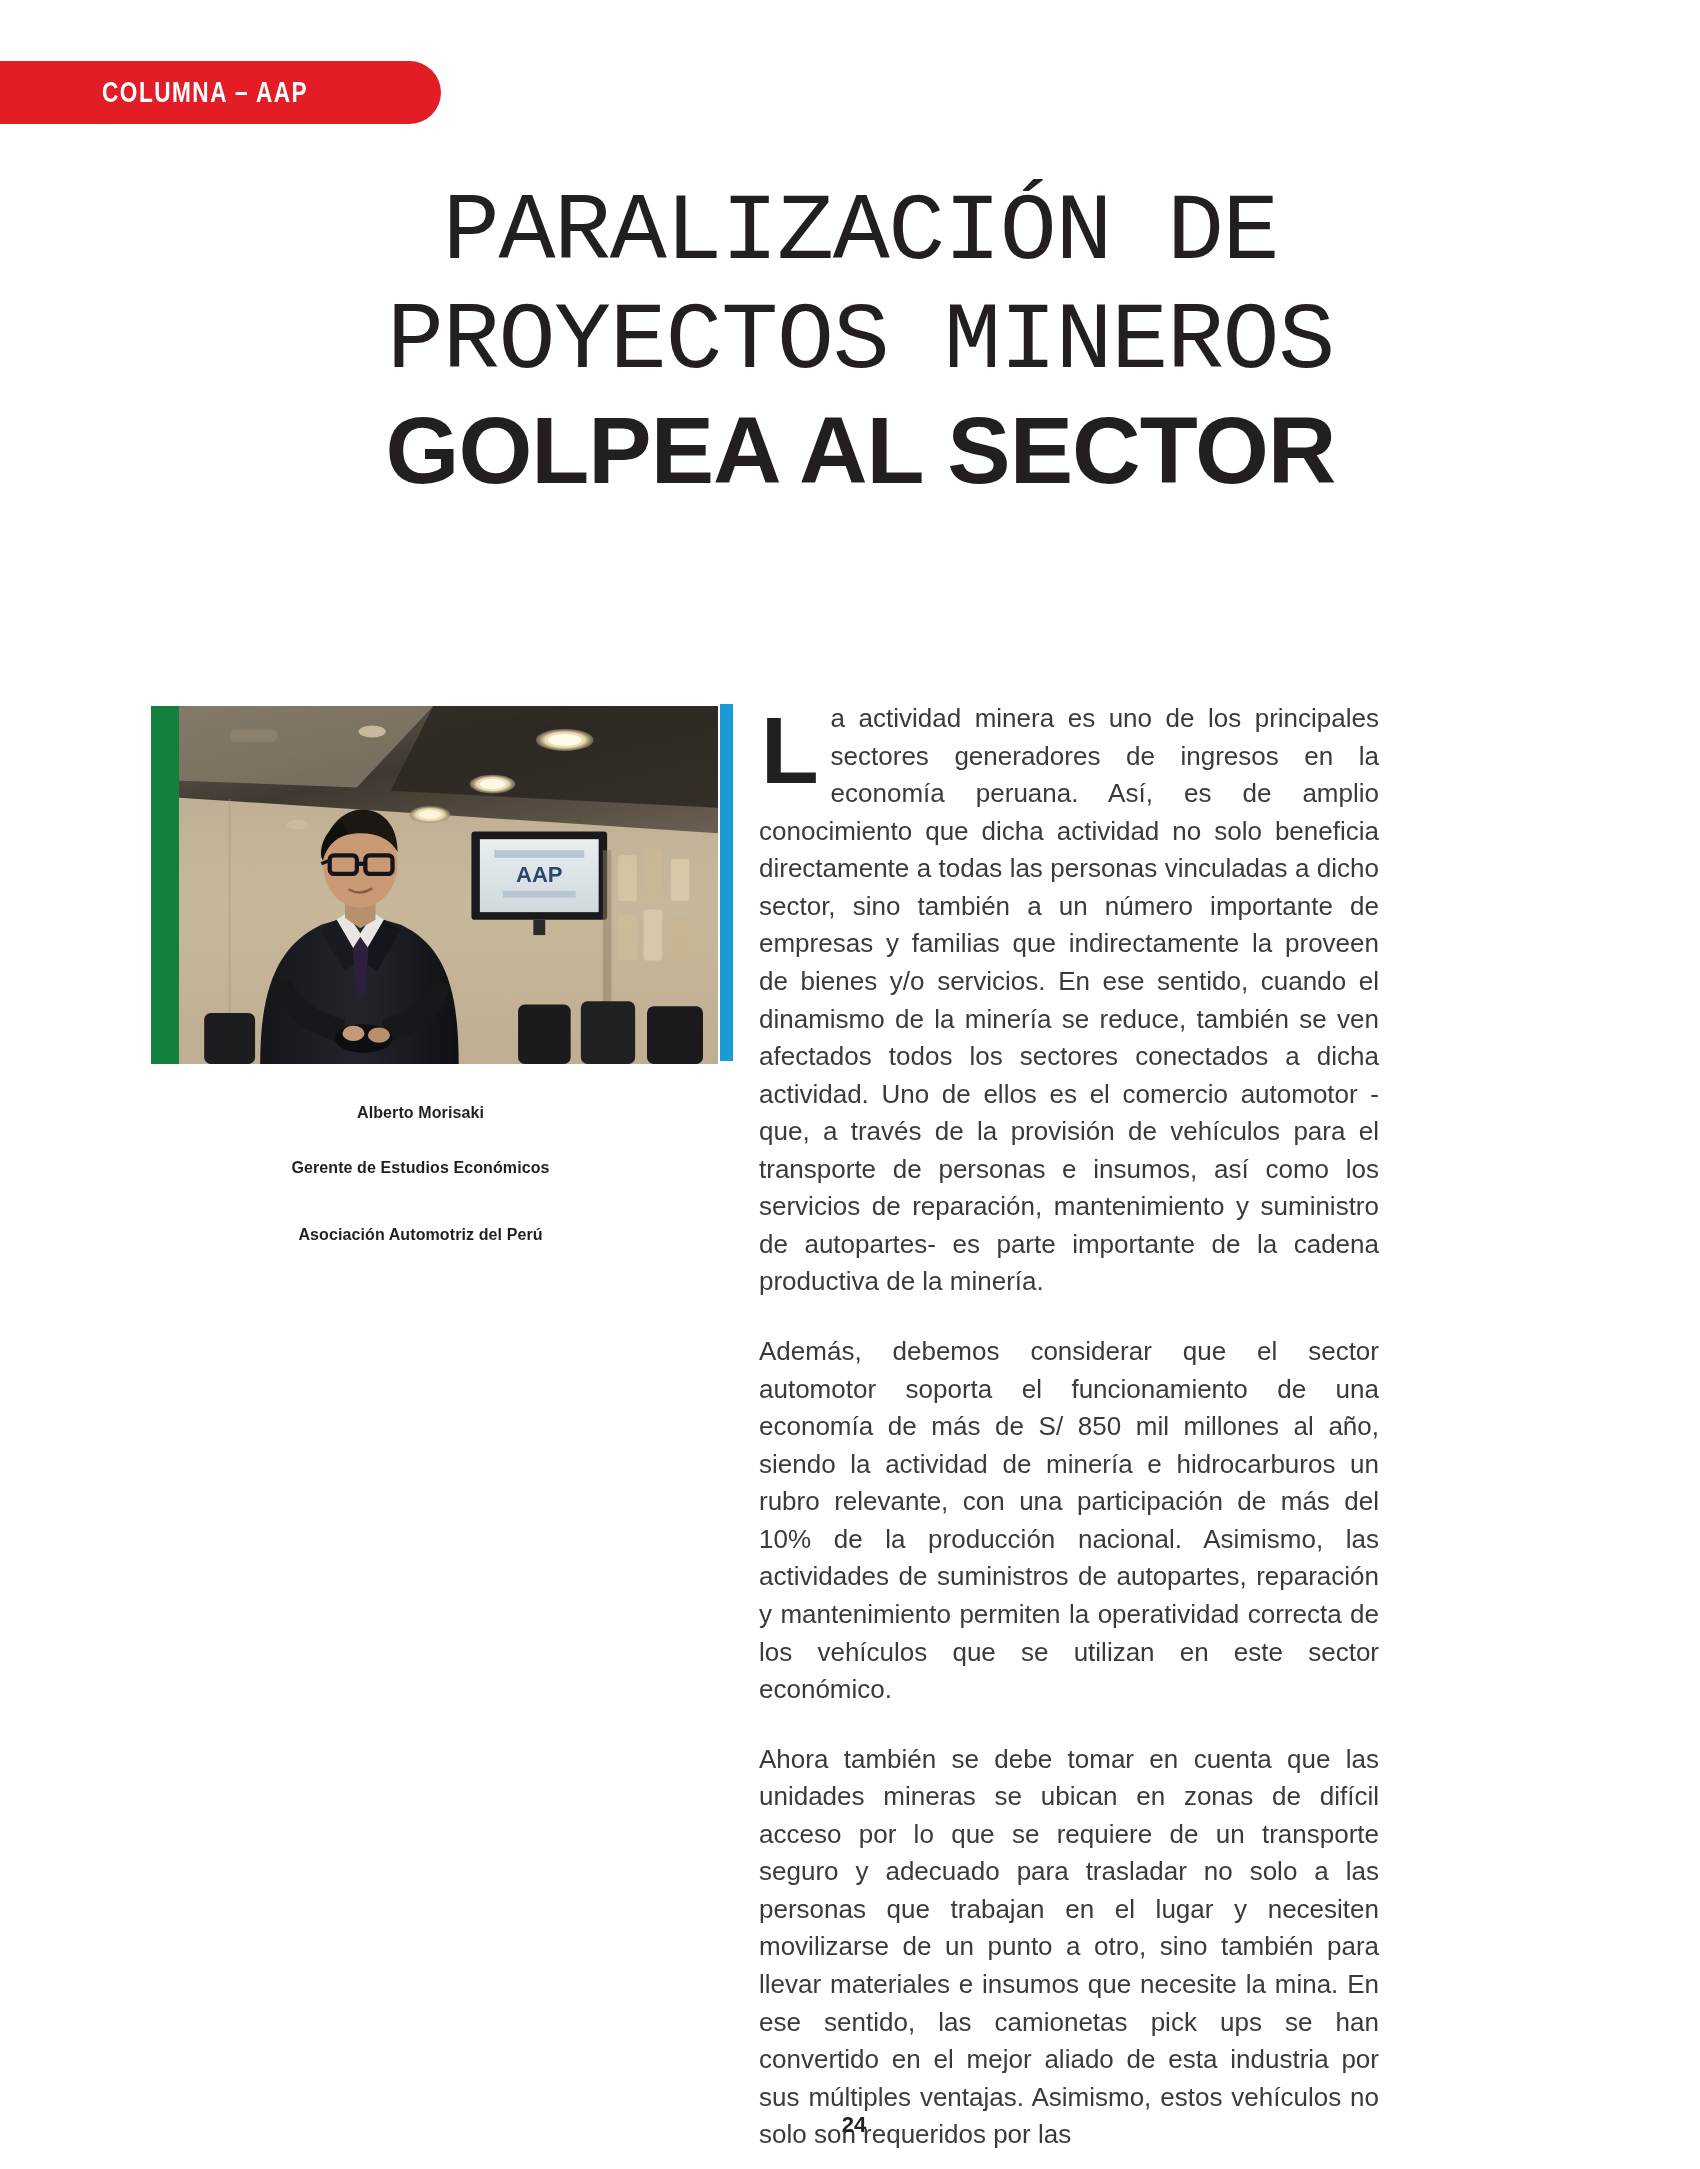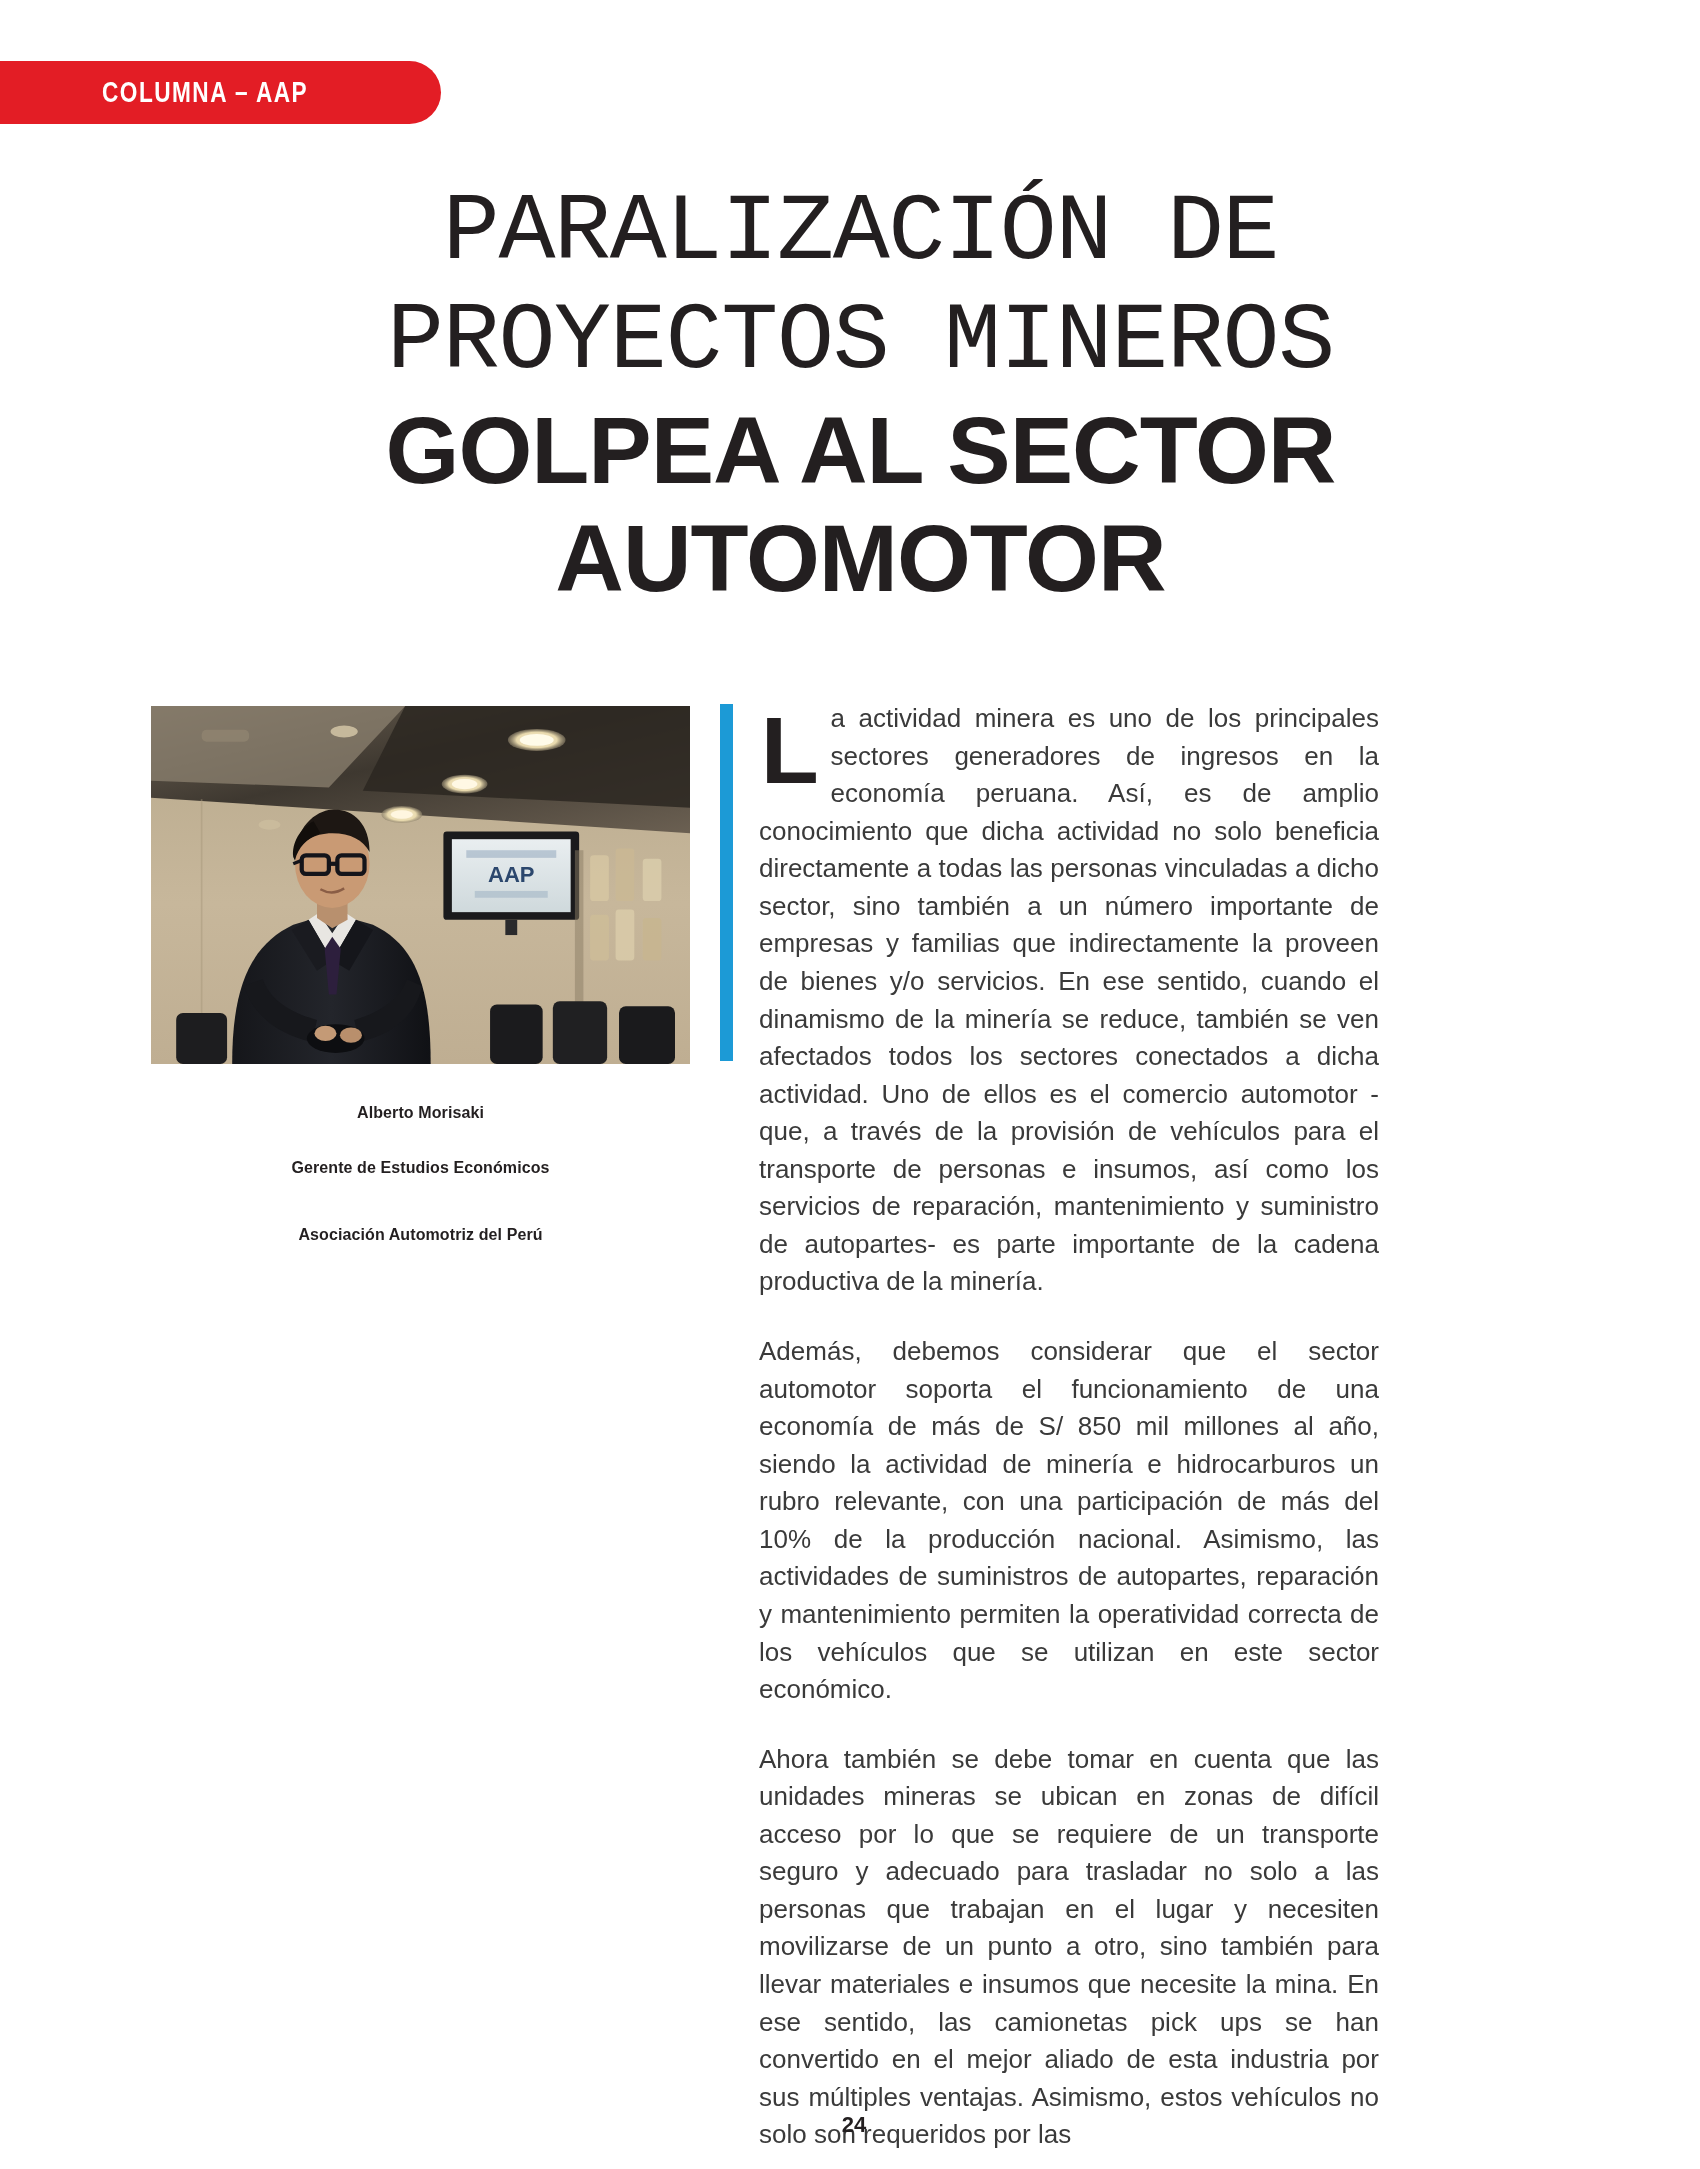--- a/index.html
+++ b/index.html
@@ -81,21 +81,22 @@
     left: 151px;
     top: 706px;
     width: 539px;
   }
 
   .photo-frame {
     width: 539px;
     height: 358px;
     overflow: hidden;
     position: relative;
-    background: #fef9c3;
+    background: #15803d;
+    padding-left: 28px;
   }
   .photo-svg { display: block; width: 100%; height: 100%; }
 
   .caption {
     margin-top: 39px;
     text-align: center;
   }
   .caption-line {
     font-weight: 700;
     font-size: 16px;
@@ -162,21 +163,20 @@
 <div class="page">
 
   <div class="section-tag">
     <span class="section-tag-label">COLUMNA – AAP</span>
   </div>
 
   <h1 class="headline">
     <span class="headline-line light">PARALIZACIÓN DE</span>
     <span class="headline-line light">PROYECTOS MINEROS</span>
     <span class="headline-line bold">GOLPEA AL SECTOR</span>
-    <span class="headline-line bold">AUTOMOTOR</span>
   </h1>
 
   <div class="left-col">
 
     <figure class="photo-frame" style="margin:0;">
       <svg class="photo-svg" viewBox="0 0 636 422" preserveAspectRatio="xMidYMid slice">
         <defs>
           <linearGradient id="wallGrad" x1="0" y1="0" x2="0" y2="1">
             <stop offset="0%" stop-color="#b8a98c"></stop>
             <stop offset="55%" stop-color="#c7b79b"></stop>

